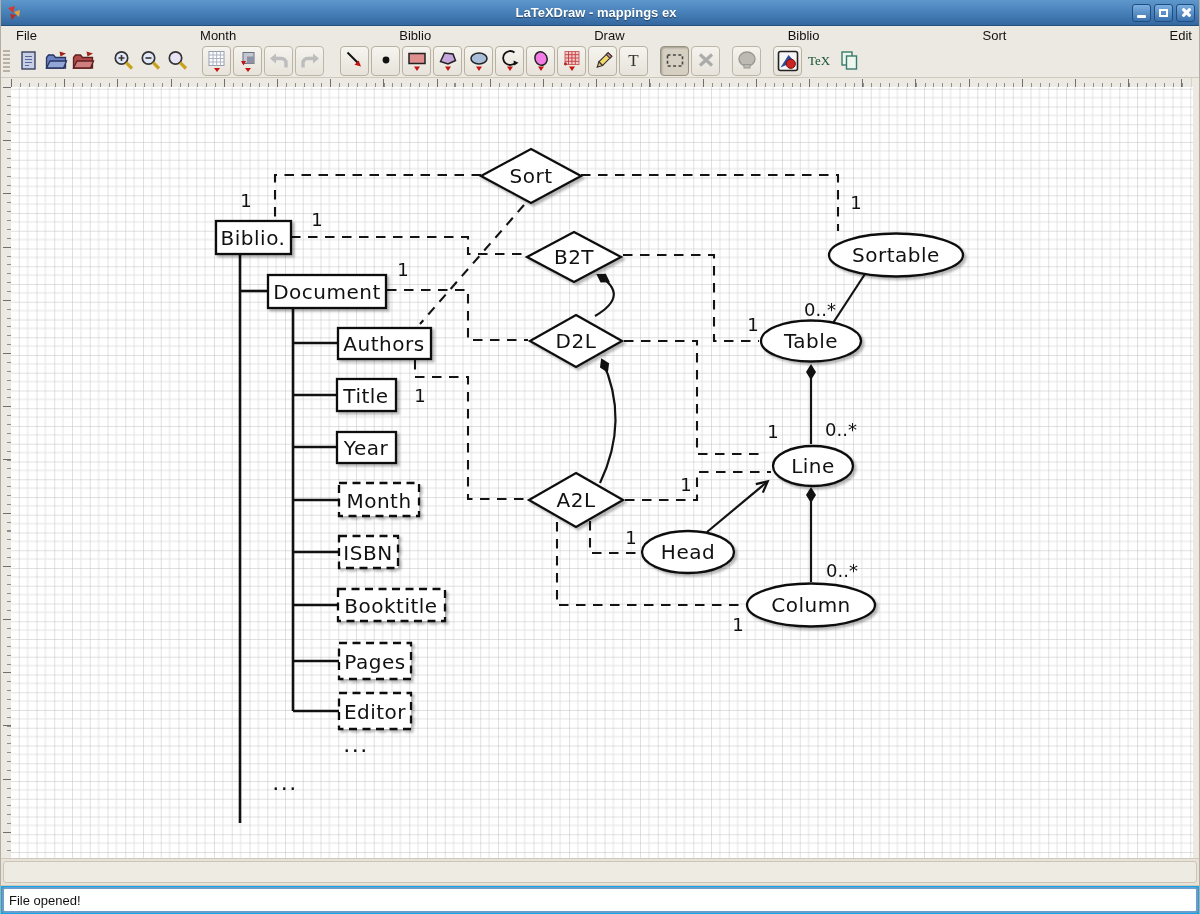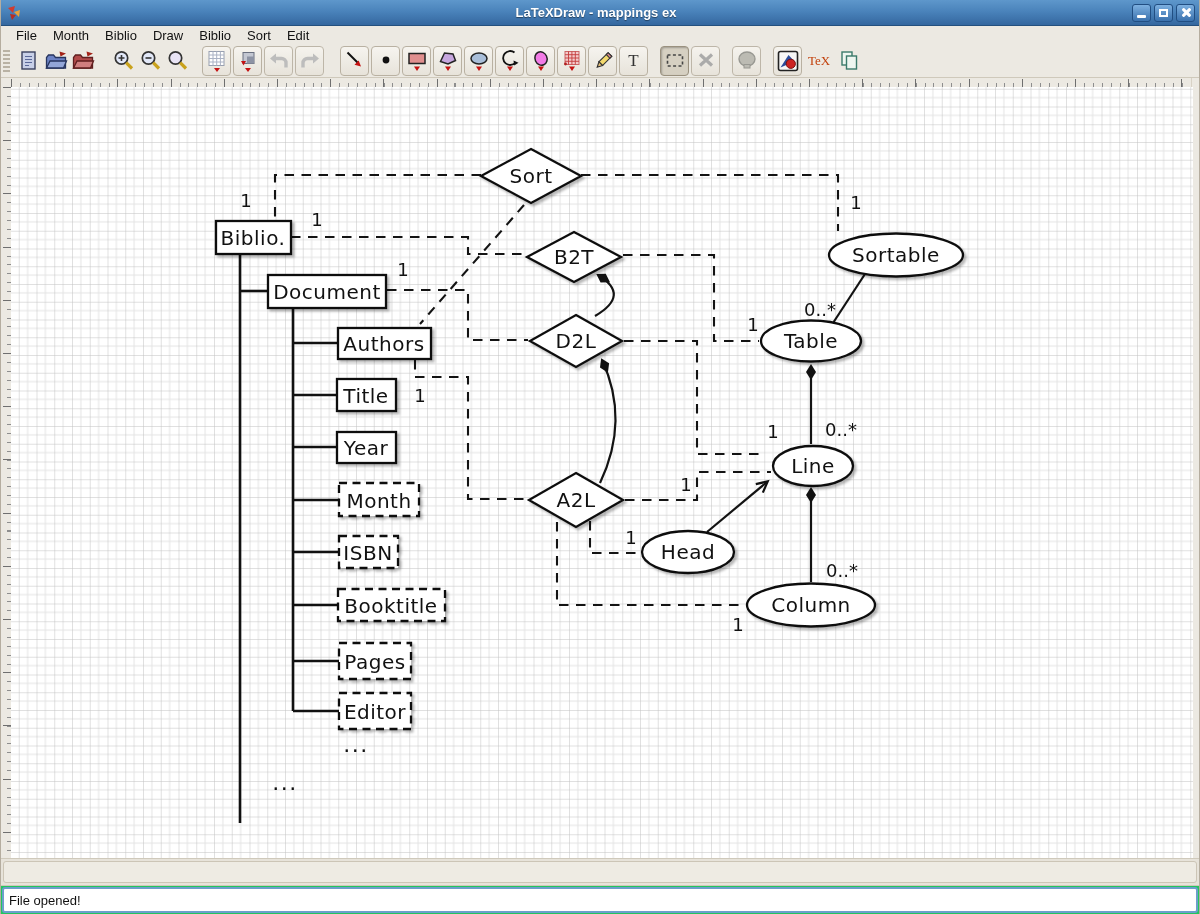--- a/index.html
+++ b/index.html
@@ -28,42 +28,42 @@
   .g-max{width:9px;height:8px;border:2px solid #fff;}
   .g-close{position:relative;width:11px;height:11px;}
   .g-close::before,.g-close::after{
     content:"";position:absolute;left:4.5px;top:0;width:3px;height:11px;background:#fff;border-radius:1px;
   }
   .g-close::before{transform:rotate(45deg);}
   .g-close::after{transform:rotate(-45deg);}
   
   .menubar{
     height:19px;display:flex;align-items:center;padding-left:8px;gap:2px;
-    background:#ece9e2;font-size:13px;color:#111;
+    background:#ece9e2;font-size:13px;color:#111;justify-content:space-between;
   }
   .menu-item{padding:1px 7px;border-radius:2px;}
   
   .toolbar{
     height:33px;background:#ece9e2;border-bottom:1px solid #cfc9bb;
     display:flex;align-items:center;padding-left:2px;
   }
   .grip{
     width:7px;height:26px;margin-right:5px;
     background:repeating-linear-gradient(#ece9e2 0 2px,#b9b2a4 2px 4px);
     border-radius:2px;
   }
   .flaticon{width:27px;height:28px;display:flex;align-items:center;justify-content:center;}
   .tool{
     width:29px;height:30px;border:1px solid #b9b1a2;border-radius:4px;margin:0 1px;
     background:linear-gradient(#f6f4ef,#e7e3da);
     display:flex;align-items:center;justify-content:center;
   }
   .tool.pressed{background:#d6d0c2;border-color:#9a917f;box-shadow:inset 1px 1px 2px rgba(0,0,0,.25);}
   .tool.disabled{opacity:.9;}.sp10{width:10px;}.sp14{width:14px;}
-  .tex-label{font-family:"Liberation Serif",serif;font-size:13px;color:#c2410c;margin:0 6px 0 5px;}
+  .tex-label{font-family:"Liberation Serif",serif;font-size:13px;color:#14532d;margin:0 6px 0 5px;}
   
   .workspace{height:780px;position:relative;background:#ece9e2;}
   .ruler-corner{position:absolute;left:0;top:0;width:10px;height:9px;background:#ece9e2;}
   .ruler-h{
     position:absolute;left:10px;top:0;width:1182px;height:9px;background:#ece9e2;
     background-image:
       repeating-linear-gradient(90deg,#6f6f6f 0 1px,transparent 1px 53.2px),
       repeating-linear-gradient(90deg,#8e8e8e 0 1px,transparent 1px 8.87px);
     background-size:100% 8px,100% 4px;
     background-position:left bottom,left bottom;background-repeat:no-repeat;
@@ -78,21 +78,21 @@
   }
   .canvas{position:absolute;left:10px;top:9px;width:1182px;height:771px;background:#fff;}
   .canvas svg{display:block;}
   .right-margin{position:absolute;right:0;top:0;width:8px;height:780px;background:#ece9e2;border-left:1px solid #d8d2c6;}
   
   .hscroll{
     height:28px;background:#e7e3da;border-top:1px solid #cfc9bb;border-bottom:1px solid #cfc9bb;
     display:flex;align-items:center;padding:0 2px;
   }
   .hscroll-track{flex:1;height:22px;border:1px solid #ccc5b6;border-radius:3px;background:#eeebe3;}
-  .statusbar{height:28px;background:#22c55e;display:flex;align-items:stretch;padding:1px 1px;}
+  .statusbar{height:28px;background:#0ea5e9;display:flex;align-items:stretch;padding:1px 1px;}
   .status-field{
     flex:1;background:#fff;border:2px solid #6d9ecb;border-radius:3px;
     display:flex;align-items:center;padding-left:5px;font-size:13px;color:#111;
   }
   
   .nodetext{font-family:"DejaVu Sans",sans-serif;font-size:20px;fill:#111;letter-spacing:.5px;}
   .multtext{font-family:"DejaVu Sans",sans-serif;font-size:18px;fill:#111;}
   .dots{font-family:"DejaVu Sans",sans-serif;font-size:22px;fill:#111;letter-spacing:1.5px;}
 </style>
 </head>

